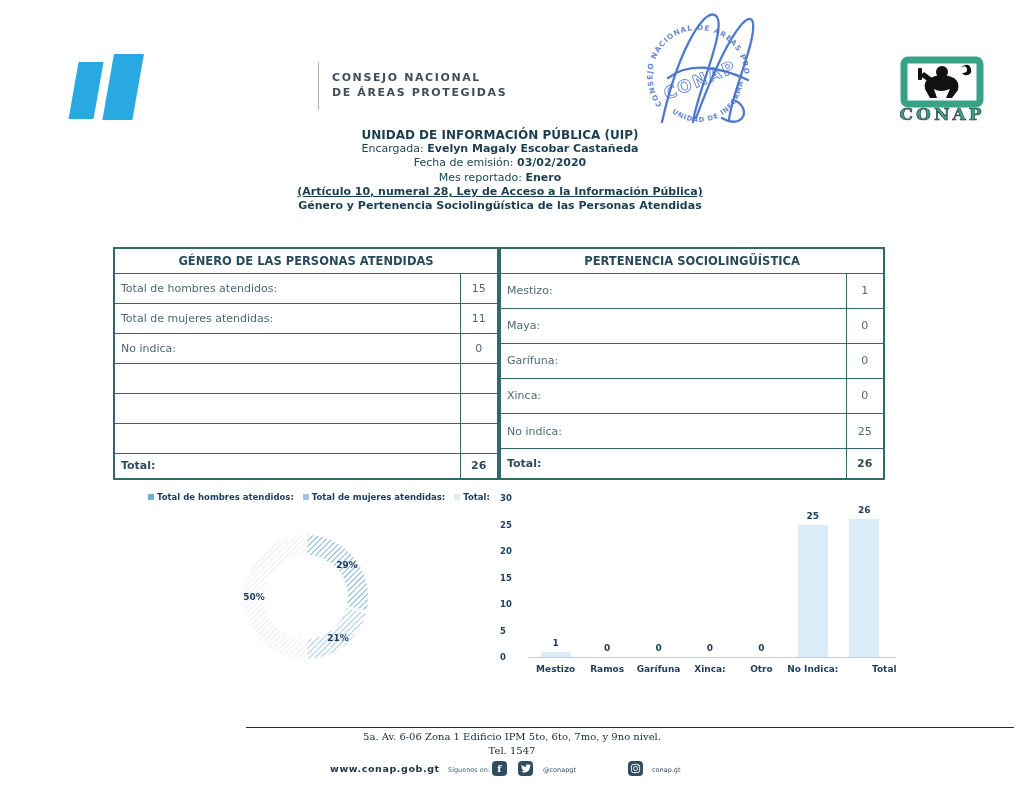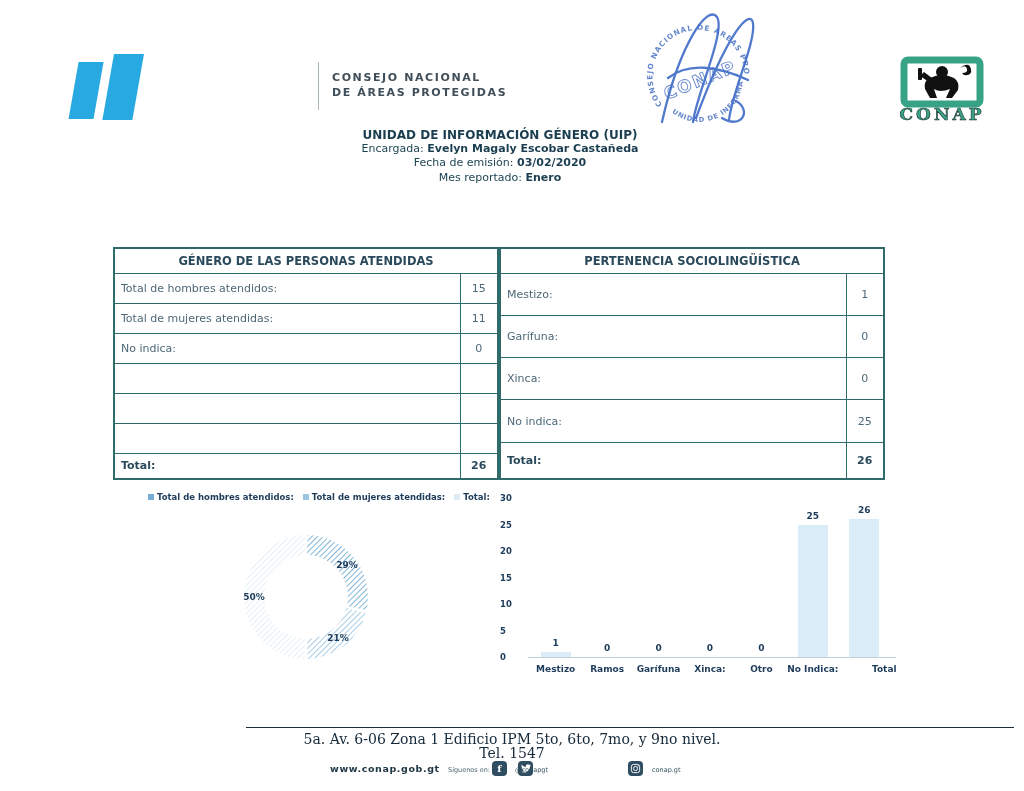--- a/index.html
+++ b/index.html
@@ -49,33 +49,33 @@
   .donut-box text { font-size:9px; font-weight:bold; fill:#1d3b5a; font-family:"DejaVu Sans","Liberation Sans",sans-serif; }
   .bar-box { position:absolute; left:500px; top:487px; width:410px; height:200px; font-weight:bold; color:#1d3b5a; }
   .bar-box .ytick { position:absolute; width:24px; text-align:left; font-size:8.5px; transform:translateY(-50%); }
   .bar-box .baseline { position:absolute; left:28px; width:368px; height:1px; background:#c2cfd6; }
   .bar-box .bar { position:absolute; background:#d9ecf7; }
   .bar-box .vlabel { position:absolute; width:40px; text-align:center; font-size:9px; transform:translateX(-50%); }
   .bar-box .cat { position:absolute; width:66px; text-align:center; font-size:9px; transform:translateX(-50%); }
   
   .foot-rule { position:absolute; left:246px; top:727px; width:768px; border-top:1.6px solid #1c2b36; }
   .foot-addr, .foot-tel { position:absolute; left:0; width:1024px; text-align:center;
-    font-family:"DejaVu Serif","Liberation Serif",serif; font-size:14px; color:#15293a; }
+    font-family:"DejaVu Serif","Liberation Serif",serif; font-size:10px; color:#15293a; }
   .foot-addr { top:731px; }
   .foot-tel { top:745px; }
   .foot-social { position:absolute; left:0; top:760px; width:1024px; height:20px; }
   .foot-web { position:absolute; left:330px; top:3px; font-size:9.5px; font-weight:bold; letter-spacing:0.6px; color:#1d3442; }
   .foot-follow { position:absolute; left:448px; top:6px; font-size:6.5px; color:#4a6372; }
   .sico { position:absolute; top:1px; width:15px; height:15px; border-radius:4px; background:#2f4d60; color:#fff;
           display:flex; align-items:center; justify-content:center; }
   .sico.fb { left:492px; font-family:"DejaVu Serif","Liberation Serif",serif; font-weight:bold; font-size:10px; }
   .sico.tw { left:518px; }
   .sico.ig { left:628px; }
   .handle { position:absolute; top:6px; font-size:6.5px; color:#33525f; }
-  .handle.tw-h { left:515px; }
+  .handle.tw-h { left:543px; }
   .handle.ig-h { left:652px; }
 </style>
 </head>
 <body>
 
 <div class="page">
 
   <div class="gob-logo">
     <div class="gob-bars">
       <div class="gob-bar1"></div>
@@ -120,24 +120,26 @@
         <circle cx="52" cy="16" r="6"></circle>
         <path d="M40,22 q 12,-6 24,0 q 6,4 4,12 l -6,8 h -6 l 4,-9 q -10,4 -16,0 l 3,9 h -7 l -5,-9 q -2,-8 5,-11 z"></path>
         <path d="M34,16 l 8,6 -3,4 -9,-6 z"></path>
         <rect x="28" y="12" width="4" height="12" rx="1"></rect>
       </g>
       <text x="52" y="64" text-anchor="middle" font-size="17" font-weight="bold" fill="#38a287" stroke="#1d2a26" stroke-width="0.6" letter-spacing="3" font-family="DejaVu Serif, Liberation Serif, serif">CONAP</text>
     </svg>
   </div>
 
   <div class="title-block">
-    <div class="row t1">UNIDAD DE INFORMACIÓN GÉNERO (UIP)</div>
+    <div class="row t1">UNIDAD DE INFORMACIÓN PÚBLICA (UIP)</div>
     <div class="row"><span>Encargada: </span><b>Evelyn Magaly Escobar Castañeda</b></div>
     <div class="row"><span>Fecha de emisión: </span><b>03/02/2020</b></div>
     <div class="row"><span>Mes reportado: </span><b>Enero</b></div>
+    <div class="row art">(Artículo 10, numeral 28, Ley de Acceso a la Información Pública)</div>
+    <div class="row sub">Género y Pertenencia Sociolingüística de las Personas Atendidas</div>
   </div>
 
   <div class="tables">
     <table class="data">
       <colgroup>
           <col style="width:346px">
           <col style="width:38px">
         </colgroup>
       <thead>
           <tr>
@@ -184,20 +186,24 @@
         </colgroup>
       <thead>
           <tr>
             <th colspan="2">PERTENENCIA SOCIOLINGÜÍSTICA</th>
           </tr>
         </thead>
       <tbody>
           <tr class="datarow">
             <td class="lbl">Mestizo:</td>
             <td class="val">1</td>
+          </tr>
+          <tr class="datarow">
+            <td class="lbl">Maya:</td>
+            <td class="val">0</td>
           </tr>
           <tr class="datarow">
             <td class="lbl">Garífuna:</td>
             <td class="val">0</td>
           </tr>
           <tr class="datarow">
             <td class="lbl">Xinca:</td>
             <td class="val">0</td>
           </tr>
           <tr class="datarow">

